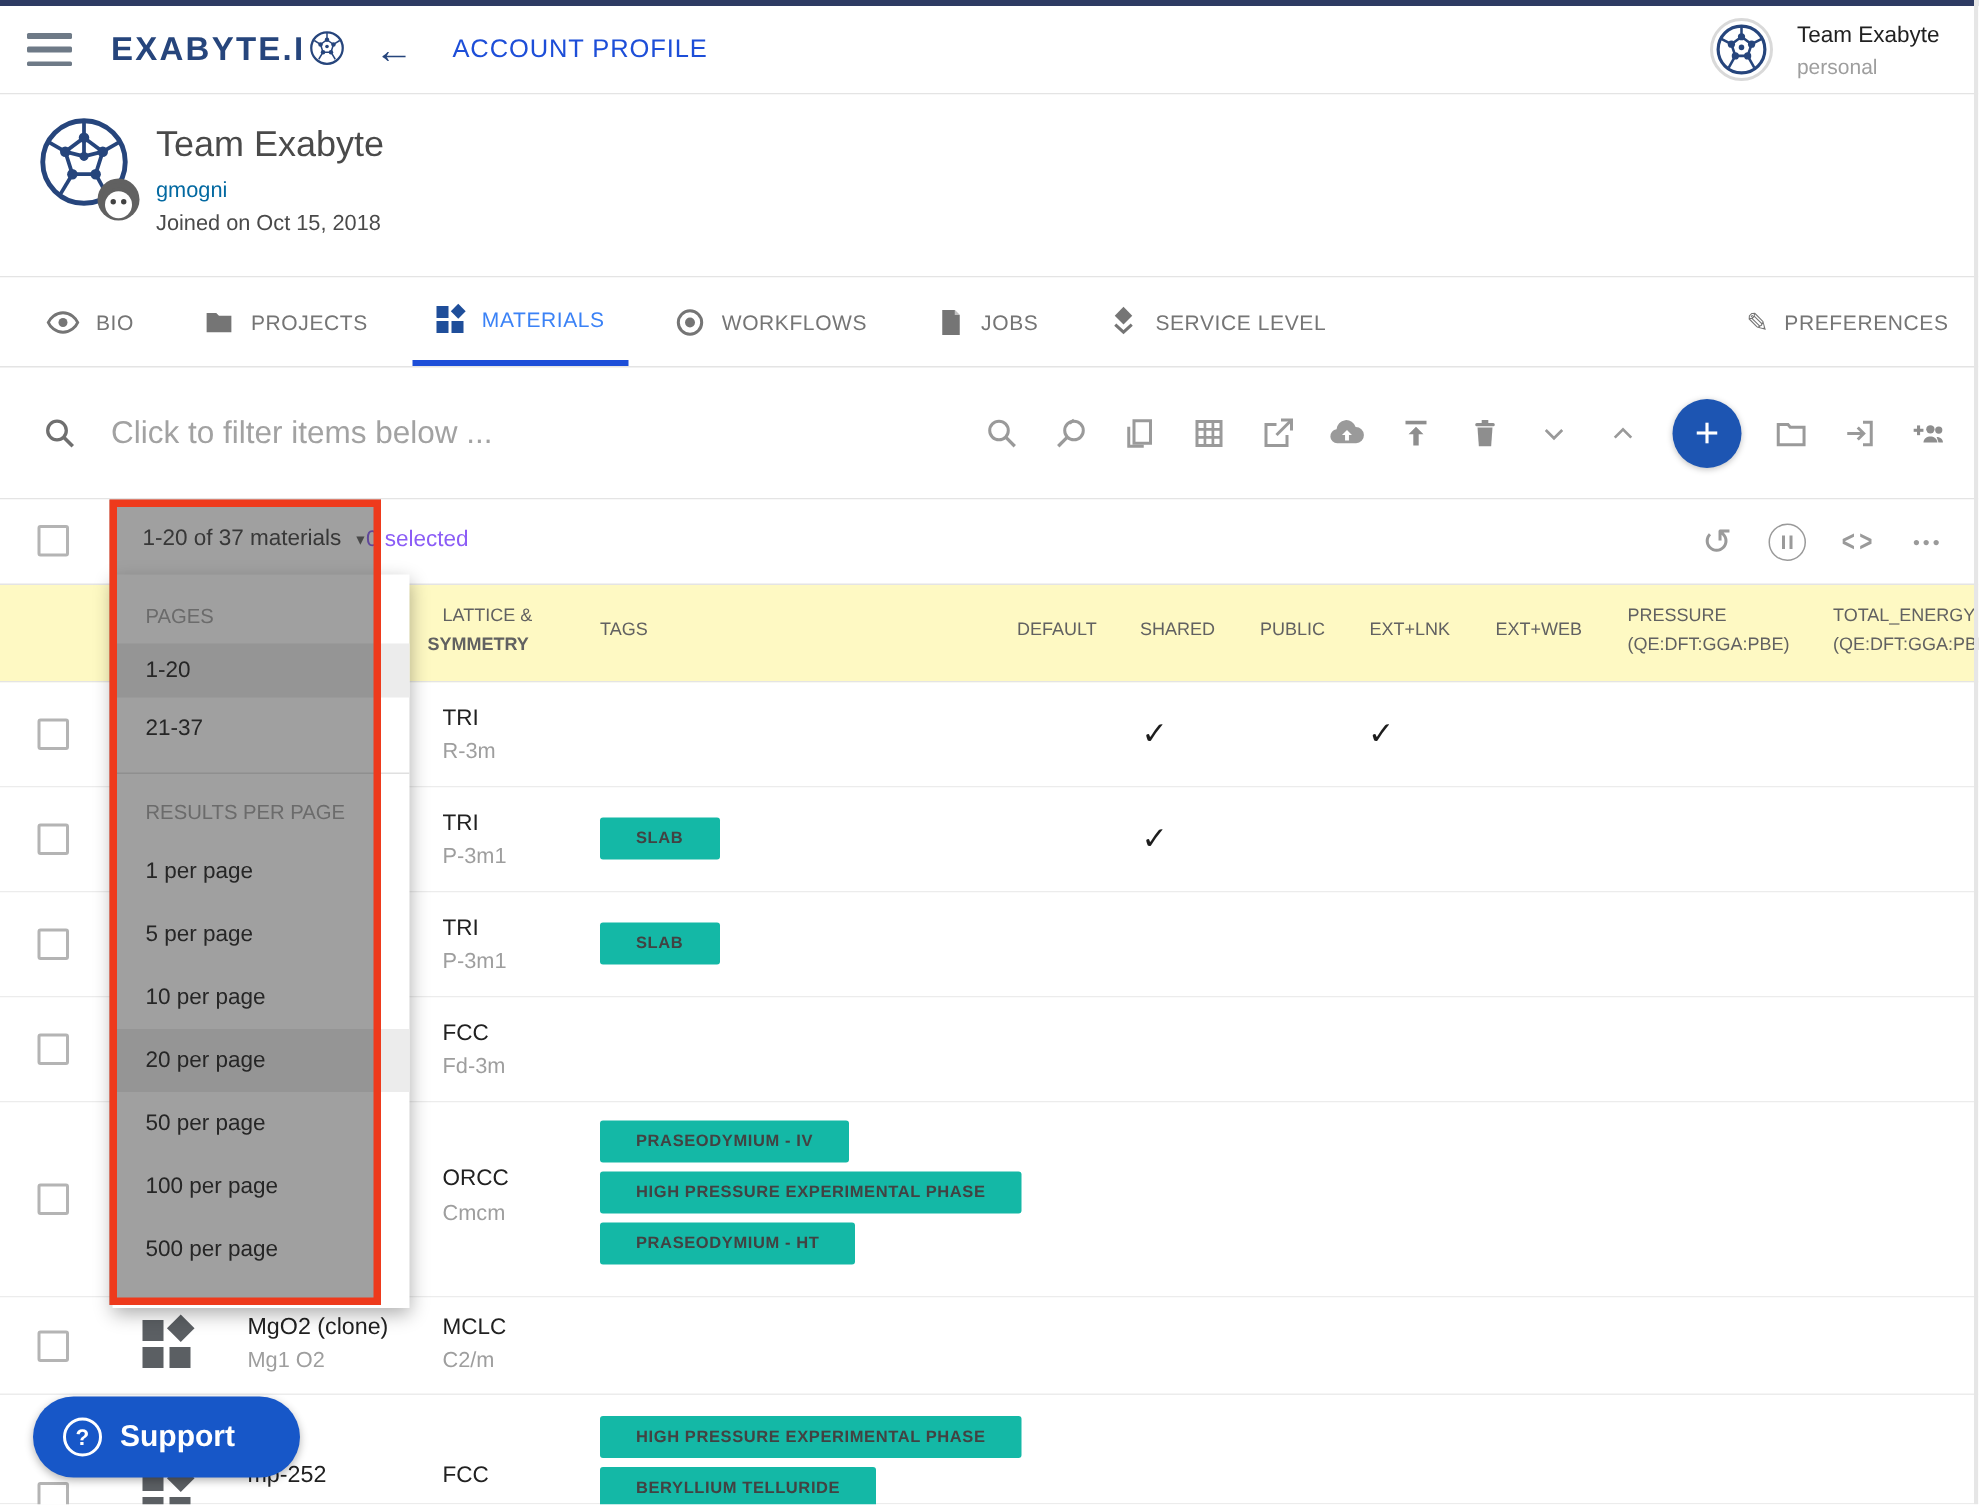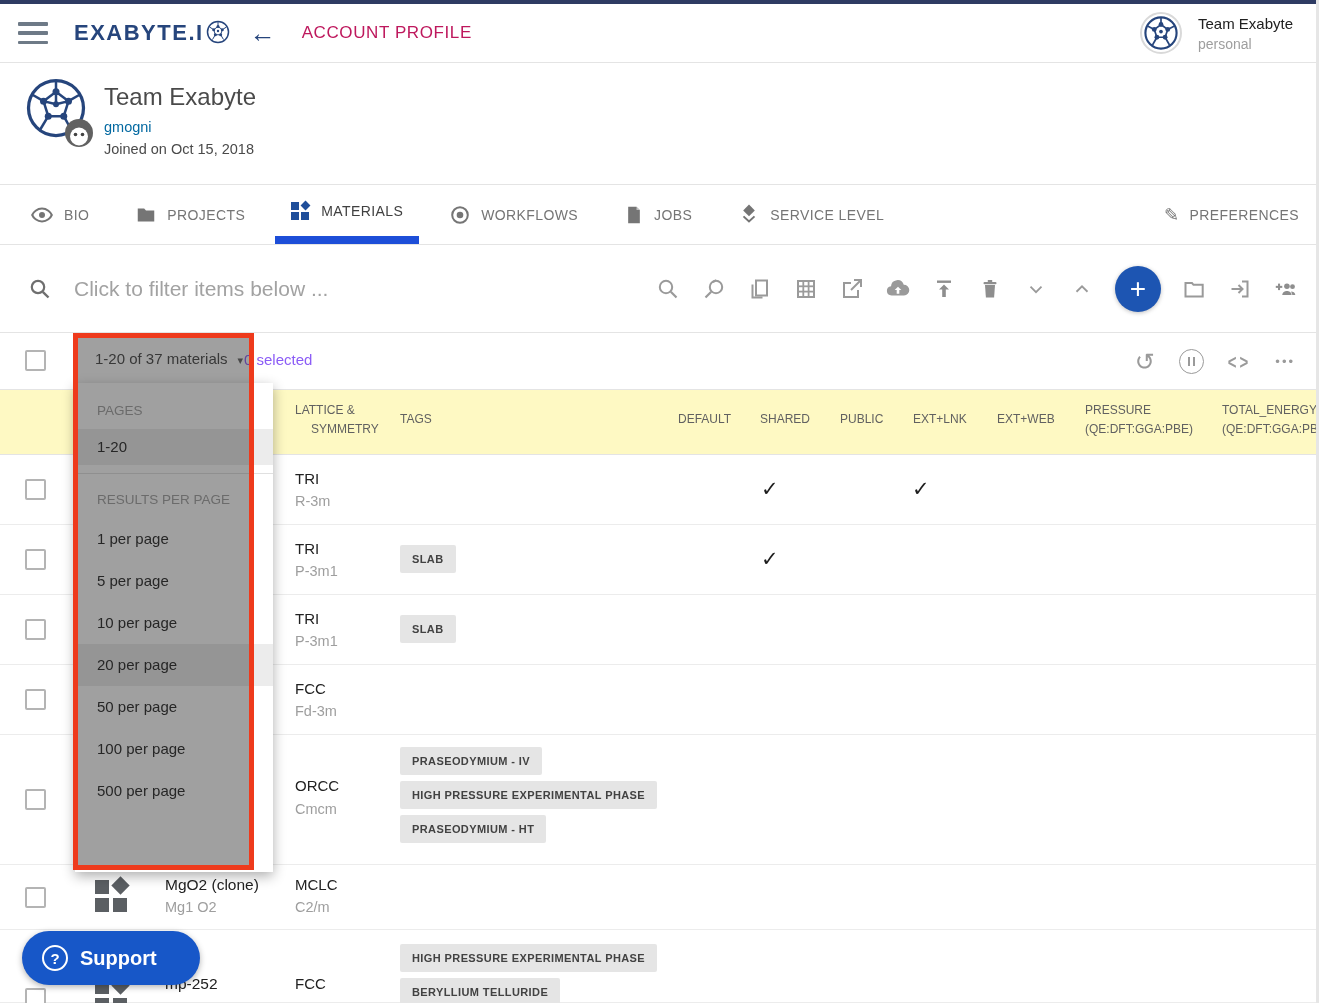--- a/index.html
+++ b/index.html
@@ -10,40 +10,40 @@
   
   .topstrip { position:absolute; left:0; top:0; width:1319px; height:4px; background:#2e3b63; }
   .navbar { position:absolute; left:0; top:4px; width:1319px; height:59px; background:#fff;
             border-bottom:1px solid #e4e4e4; display:flex; align-items:center; }
   .hamburger { width:30px; height:22px; margin-left:18px; display:flex; flex-direction:column; justify-content:space-between; cursor:pointer; }
   .hamburger span { display:block; width:30px; height:3.5px; background:#6e7a87; border-radius:1px; }
   .brand { display:flex; margin-left:26px; }
   .brand-text { font-size:22px; font-weight:700; letter-spacing:1.5px; color:#26457c; }
   .brand-ball { margin-left:2px; }
   .back-arrow { font-size:26px; color:#26457c; margin-left:20px; cursor:pointer; line-height:1; }
-  .nav-title { font-size:17px; letter-spacing:0.6px; color:#be185d; margin-left:26px; font-weight:500; }
+  .nav-title { font-size:17px; letter-spacing:0.6px; color:#1d4ed8; margin-left:26px; font-weight:500; }
   .nav-user { margin-left:auto; margin-right:26px; display:flex; align-items:center; }
   .nav-avatar { width:42px; height:42px; border-radius:50%; border:2px solid #d9d9d9; display:flex; align-items:center; justify-content:center; background:#fff; }
   .nav-user-text { margin-left:16px; }
   .nav-user-name { font-size:15px; color:#212121; }
   .nav-user-scope { font-size:14px; color:#9e9e9e; margin-top:4px; }
 
   
   .profile { position:absolute; left:0; top:63px; width:1319px; height:122px; border-bottom:1px solid #e4e4e4; background:#fff; }
   .profile-avatar-wrap { position:absolute; left:26px; top:15px; width:60px; height:60px; }
   .face-badge { position:absolute; right:-8px; bottom:-10px; }
   .profile-name { position:absolute; left:104px; top:20px; font-size:24px; color:#4a4a4a; }
   .profile-username { position:absolute; left:104px; top:56px; font-size:14.5px; color:#0369a1; }
   .profile-joined { position:absolute; left:104px; top:78px; font-size:14.5px; color:#4a4a4a; }
 
   
   .tabs { position:absolute; left:0; top:185px; width:1319px; height:60px; border-bottom:1px solid #e4e4e4; background:#fff; display:flex; align-items:stretch; }
   .tab { display:flex; align-items:center; gap:10px; padding:0 16px; margin-left:14px; cursor:pointer;
          font-size:14px; letter-spacing:0.4px; color:#757575; }
-  .tab.active { color:#404040; border-bottom:8px solid #1d4ed8; font-weight:500; }
+  .tab.active { color:#3b82f6; border-bottom:4px solid #1d4ed8; font-weight:500; }
   .tab .ticon { display:flex; align-items:center; }
   .prefs { margin-left:auto; margin-right:20px; display:flex; align-items:center; gap:10px; font-size:14px; letter-spacing:0.4px; color:#757575; cursor:pointer; }
   .pencil-glyph { font-size:18px; color:#757575; }
 
   
   .sq-icon { position:relative; display:inline-block; }
   .sq-icon i { position:absolute; display:block; background:currentColor; }
   .sq-icon.small { width:20px; height:20px; color:#1f4e9a; }
   .sq-icon.small .a { left:0; top:1px; width:8px; height:8px; }
   .sq-icon.small .b { left:11px; top:1px; width:7px; height:7px; transform:rotate(45deg); }
@@ -81,22 +81,22 @@
   
   .thead { position:absolute; left:0; top:390px; width:1319px; height:65px; border-bottom:1px solid #e4e4e4; background:#fef9c3;
            font-size:12px; color:#616161; }
   .thead .h { position:absolute; white-space:nowrap; }
   .row { position:absolute; left:0; width:1319px; background:#fff; border-bottom:1px solid #ececec; }
   .cell { position:absolute; white-space:nowrap; }
   .lat1 { font-size:15px; color:#212121; }
   .lat2 { font-size:14.5px; color:#9e9e9e; }
   .nm1 { font-size:15.5px; color:#212121; }
   .nm2 { font-size:14.5px; color:#9e9e9e; }
-  .tag { display:inline-block; background:#e5e5e5; color:#424242; font-size:11px; font-weight:700; letter-spacing:0.4px;
-         padding:8px 12px; border-radius:2px; white-space:nowrap; }
+  .tag { display:inline-block; background:#14b8a6; color:#424242; font-size:11px; font-weight:700; letter-spacing:0.4px;
+         padding:8px 24px; border-radius:2px; white-space:nowrap; }
   .tagcol { display:flex; flex-direction:column; align-items:flex-start; gap:6px; }
   .check { font-size:21px; color:#1d1d1d; }
 
   
   .menu { position:absolute; left:75px; top:383px; width:198px; height:489px; background:#fff; z-index:50;
           box-shadow:0 4px 12px rgba(0,0,0,0.32); padding-top:10px; }
   .menu-header { height:36px; line-height:36px; padding-left:22px; font-size:13.5px; color:#9e9e9e; }
   .menu-item { height:42px; line-height:42px; padding-left:22px; font-size:15px; color:#212121; cursor:pointer; }
   .menu-item.selected { background:#ececec; }
   .menu-divider { height:1px; background:#e0e0e0; margin:8px 0; }
@@ -396,21 +396,21 @@
           <i></i>
           <i></i>
         </span>
       <span class="code-glyph">&lt;&gt;</span>
       <span class="more-glyph">•••</span>
     </div>
   </div>
 
   <div class="thead">
     <span class="h" style="left:295px; top:13px;">LATTICE &amp;</span>
-    <span class="h" style="left:311px; top:32px;">SYMMETRY</span>
+    <span class="h" style="left:285px; top:32px;font-weight:bold;">SYMMETRY</span>
     <span class="h" style="left:400px; top:22px;">TAGS</span>
     <span class="h" style="left:678px; top:22px;">DEFAULT</span>
     <span class="h" style="left:760px; top:22px;">SHARED</span>
     <span class="h" style="left:840px; top:22px;">PUBLIC</span>
     <span class="h" style="left:913px; top:22px;">EXT+LNK</span>
     <span class="h" style="left:997px; top:22px;">EXT+WEB</span>
     <span class="h" style="left:1085px; top:13px;">PRESSURE</span>
     <span class="h" style="left:1085px; top:32px;">(QE:DFT:GGA:PBE)</span>
     <span class="h" style="left:1222px; top:13px;">TOTAL_ENERGY</span>
     <span class="h" style="left:1222px; top:32px;">(QE:DFT:GGA:PBE)</span>
@@ -482,20 +482,21 @@
     <span class="cell lat1" style="left:295px; top:45px;">FCC</span>
     <span class="cell tagcol" style="left:400px; top:14px;">
       <span class="tag">HIGH PRESSURE EXPERIMENTAL PHASE</span>
       <span class="tag">BERYLLIUM TELLURIDE</span>
     </span>
   </div>
 
   <div class="menu">
     <div class="menu-header">PAGES</div>
     <div class="menu-item selected" style="height:36px; line-height:36px;">1-20</div>
+    <div class="menu-item">21-37</div>
     <div class="menu-divider"></div>
     <div class="menu-header">RESULTS PER PAGE</div>
     <div class="menu-item">1 per page</div>
     <div class="menu-item">5 per page</div>
     <div class="menu-item">10 per page</div>
     <div class="menu-item selected">20 per page</div>
     <div class="menu-item">50 per page</div>
     <div class="menu-item">100 per page</div>
     <div class="menu-item">500 per page</div>
   </div>

